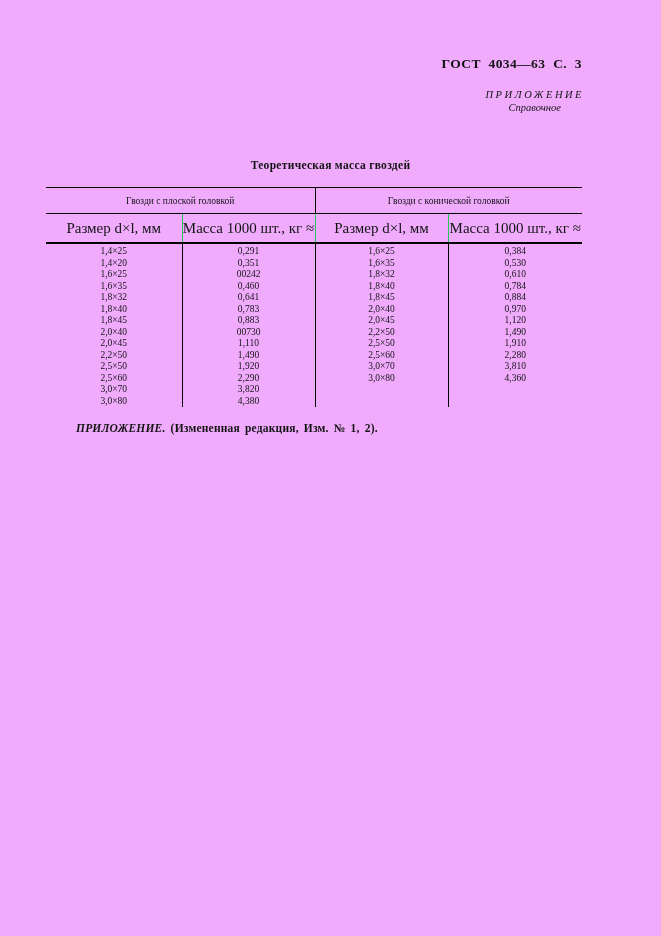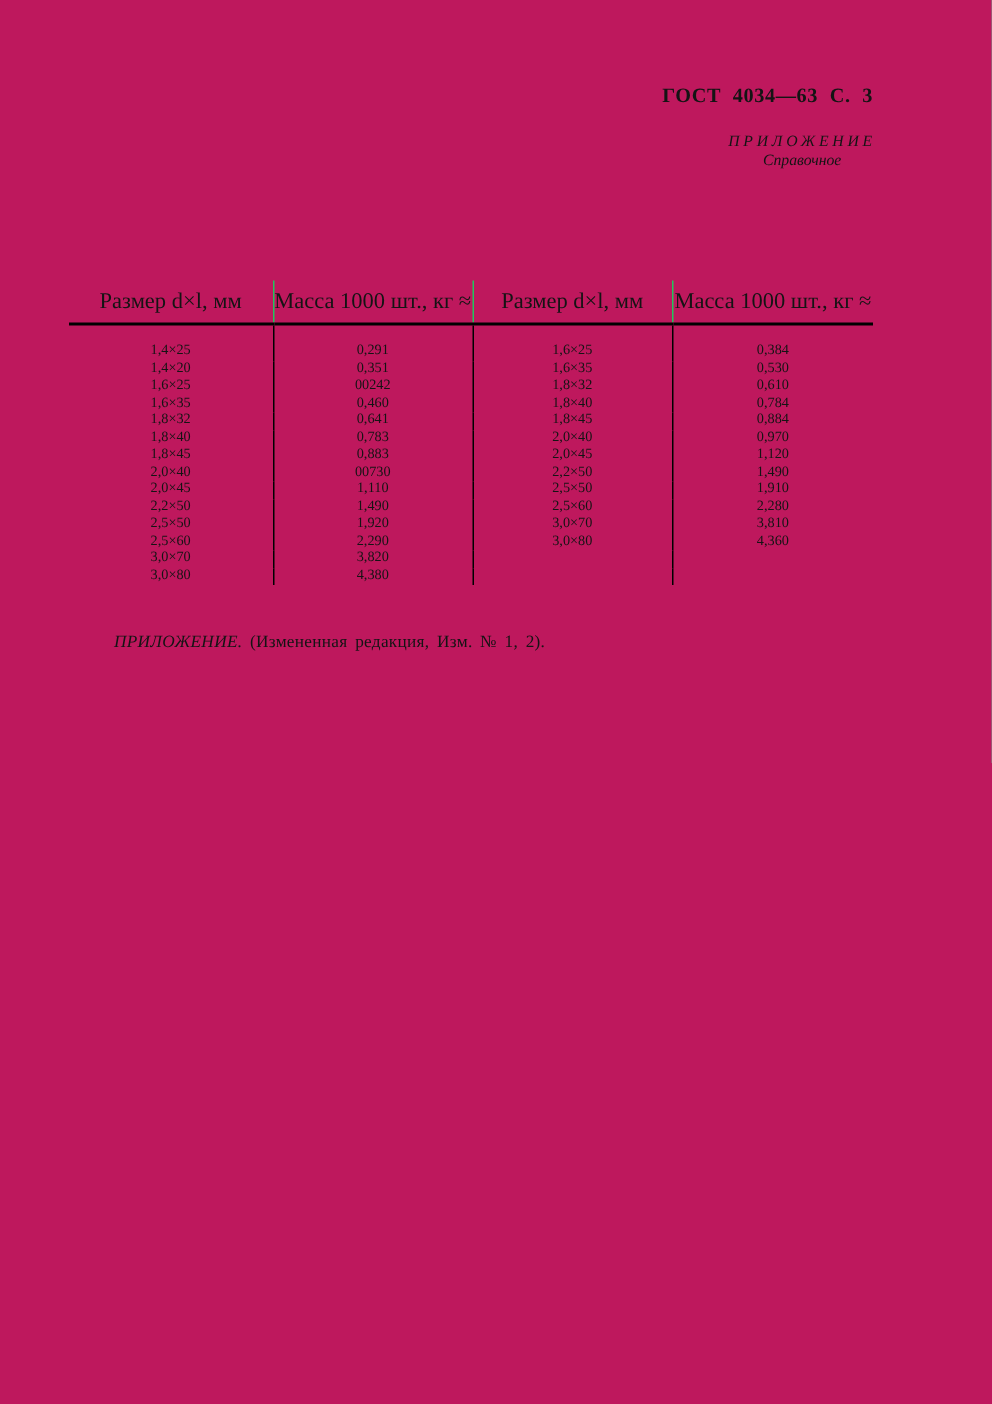--- a/index.html
+++ b/index.html
@@ -1,20 +1,20 @@
 <!DOCTYPE html>
 <html><head>
 <meta charset="utf-8">
 <style>
   html,body { margin:0; padding:0; background:#888; }
   .page {
     position:relative;
     width:661px; height:936px;
     margin:0 auto;
-    background:#be185d;
+    background:#f0abfc;
     font-family:"Liberation Serif", serif;
     color:#141414;
     overflow:hidden;
   }
   .gost-ref {
     position:absolute;
     top:56px; right:79px;
     font-weight:bold;
     font-size:13.5px;
     word-spacing:4px;
@@ -71,53 +71,58 @@
     font-size:15px;
     border-bottom:2px solid #000;
   }
   tr.cols-row th.sep { border-left:1px solid #22c55e; }
   tbody.body-rows td {
     height:11.5px;
     line-height:11.5px;
     font-size:9.5px;
   }
   tbody.body-rows td.sep { border-left:1px solid #000;margin-left:36px; }
-  tbody.body-rows tr:first-child td { padding-top:12px; }
+  tbody.body-rows tr:first-child td { padding-top:2px; }
   .note {
     position:absolute;
     top:422px; left:76px;
     font-size:11.5px;
-    font-weight:normal;
+    font-weight:bold;
     letter-spacing:0.2px;
     word-spacing:2px;
     white-space:nowrap;
   }
   .note .lead { font-style:italic; }
 </style>
 </head>
 <body>
 
 <div class="page">
 
   <div class="gost-ref">ГОСТ 4034—63 С. 3</div>
 
   <div class="annex-block">
     <div class="annex-title">ПРИЛОЖЕНИЕ</div>
     <div class="annex-sub">Справочное</div>
   </div>
 
+  <div class="table-title">Теоретическая масса гвоздей</div>
 
   <table class="nails">
     <colgroup>
       <col style="width:136px">
       <col style="width:133px">
       <col style="width:133px">
       <col style="width:134px">
     </colgroup>
     <thead>
+      <tr class="group-row">
+        <th colspan="2">Гвозди с плоской головкой</th>
+        <th colspan="2" class="sep">Гвозди с конической головкой</th>
+      </tr>
       <tr class="cols-row">
         <th>Размер d×l, мм</th>
         <th class="sep">Масса 1000 шт., кг ≈</th>
         <th class="sep">Размер d×l, мм</th>
         <th class="sep">Масса 1000 шт., кг ≈</th>
       </tr>
     </thead>
     <tbody class="body-rows">
         <tr>
           <td>1,4×25</td>

